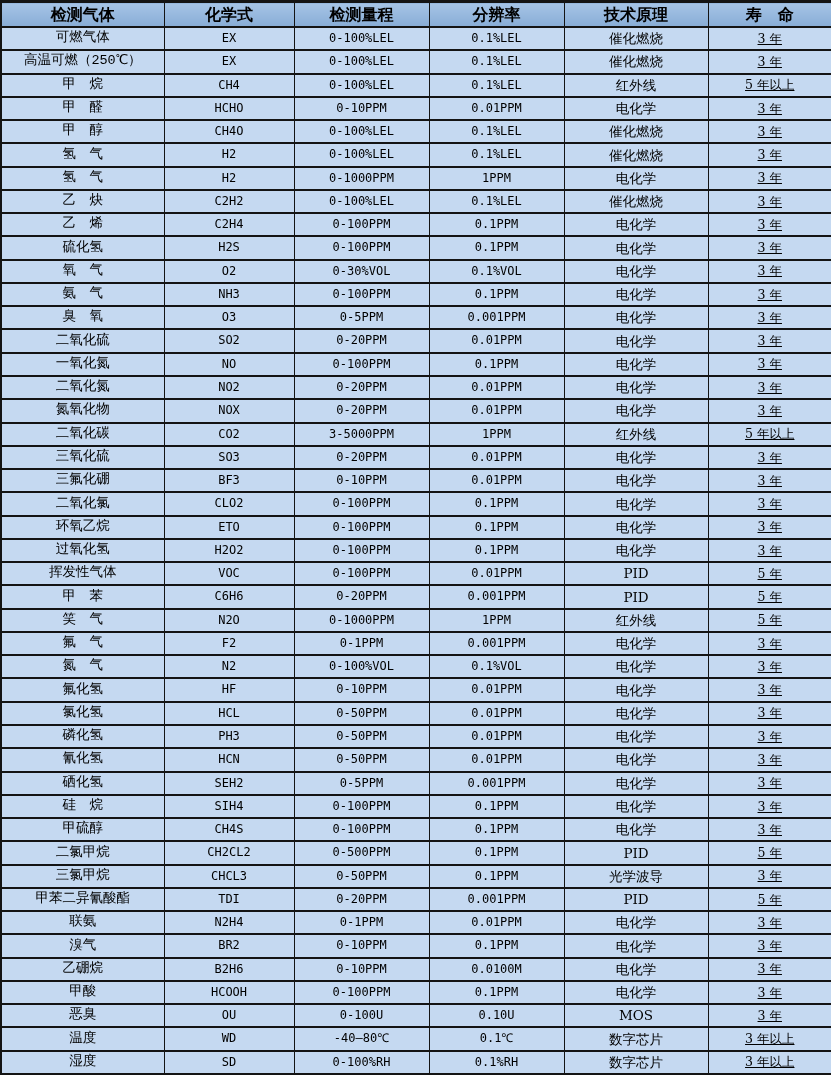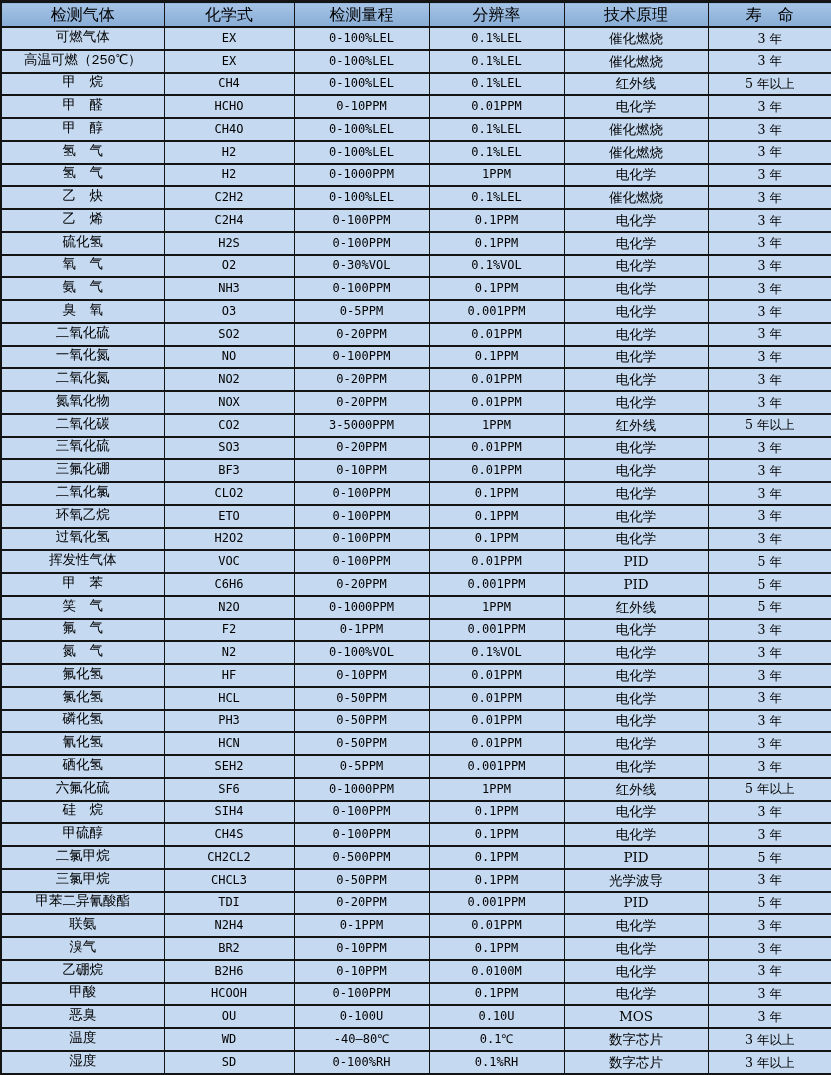--- a/index.html
+++ b/index.html
@@ -25,29 +25,29 @@
   th,td{
     border:1px solid var(--border);
     border-top-width:2px;border-bottom-width:2px;
     text-align:center;vertical-align:middle;
     padding:0;overflow:hidden;white-space:nowrap;
     line-height:1.1;
   }
   thead th{
     height:23px;
     background:linear-gradient(180deg,var(--header-top) 0%,var(--header-bottom) 100%);
-    font-weight:normal;font-size:16px;
+    font-weight:bold;font-size:16px;
   }
   td{background:var(--row-bg);font-size:13.5px;}
   td.latin{
     font-family:"DejaVu Sans Mono","Liberation Mono",monospace;
     font-size:12px;
   }
   td.name{font-size:13.5px;font-family:Liberation Mono, monospace;}
-  td.life{font-size:12.5px;}
+  td.life{font-size:12.5px;text-decoration:underline;}
 </style>
 </head>
 <body>
 
 <table class="spec">
   <colgroup>
     <col style="width:163px">
     <col style="width:130px">
     <col style="width:135px">
     <col style="width:135px">
@@ -323,28 +323,20 @@
       </tr>
       <tr>
         <td class="name">硒化氢</td>
         <td class="latin">SEH2</td>
         <td class="latin">0-5PPM</td>
         <td class="latin">0.001PPM</td>
         <td class="principle">电化学</td>
         <td class="life">3 年</td>
       </tr>
       <tr>
-        <td class="name">六氟化硫</td>
-        <td class="latin">SF6</td>
-        <td class="latin">0-1000PPM</td>
-        <td class="latin">1PPM</td>
-        <td class="principle">红外线</td>
-        <td class="life">5 年以上</td>
-      </tr>
-      <tr>
         <td class="name">硅　烷</td>
         <td class="latin">SIH4</td>
         <td class="latin">0-100PPM</td>
         <td class="latin">0.1PPM</td>
         <td class="principle">电化学</td>
         <td class="life">3 年</td>
       </tr>
       <tr>
         <td class="name">甲硫醇</td>
         <td class="latin">CH4S</td>

